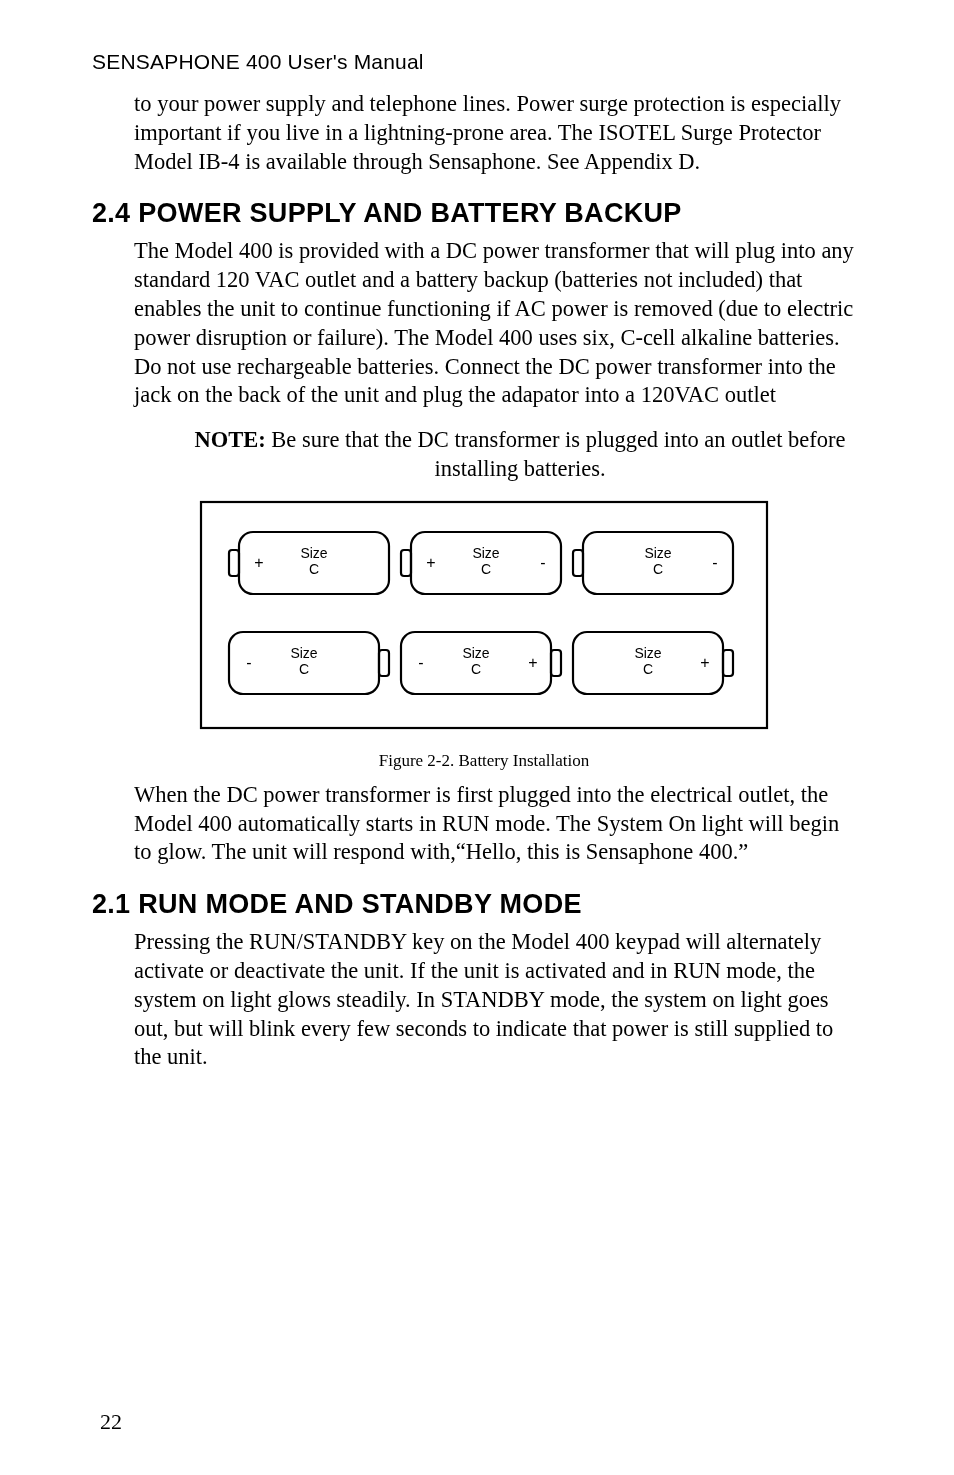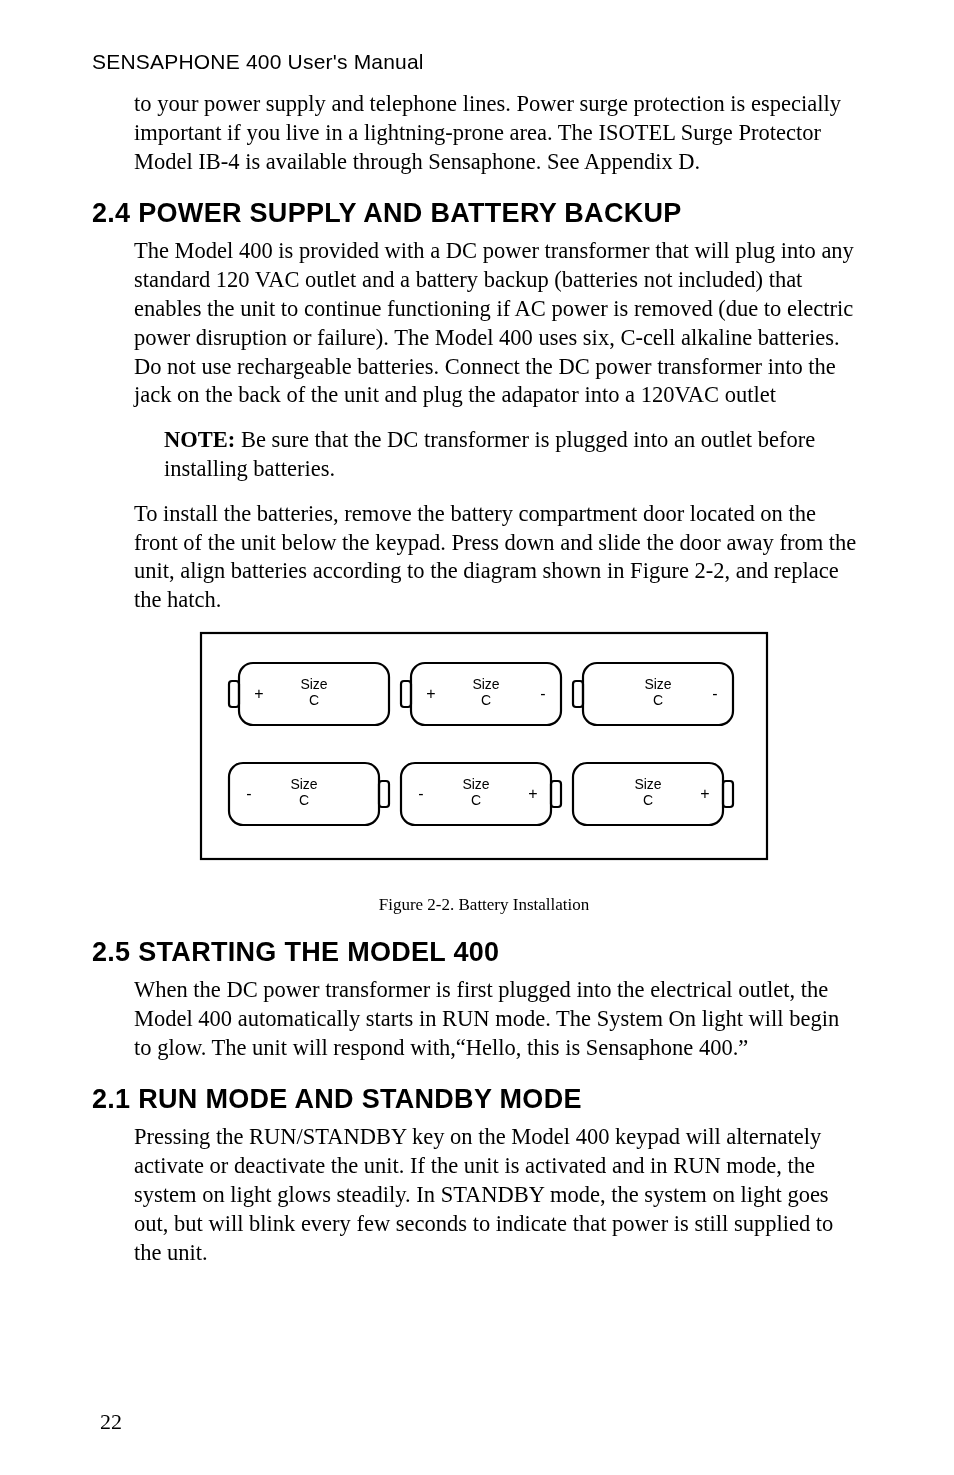--- a/index.html
+++ b/index.html
@@ -26,36 +26,37 @@
     font-family: 'Minion Pro', Georgia, 'Times New Roman', serif;
     font-size: 22.5px;
     line-height: 1.28;
     margin: 0 16px 16px 42px;
   }
   .note-text {
     font-family: 'Minion Pro', Georgia, 'Times New Roman', serif;
     font-size: 22.5px;
     line-height: 1.28;
     margin: 0 0 16px 72px;
+    text-align: center;
   }
   .note-label {
     font-weight: bold;
   }
   h2.section {
     font-family: 'Futura', 'Trebuchet MS', Arial, sans-serif;
     font-weight: 800;
     font-size: 27px;
     margin: 22px 0 8px 0;
     letter-spacing: 0.3px;
   }
   .fig-caption {
     font-family: 'Minion Pro', Georgia, 'Times New Roman', serif;
     font-size: 17px;
     text-align: center;
-    margin: 34px 0 10px 0;
+    margin: 21px 0 10px 0;
   }
   .page-num {
     position: absolute;
     left: 100px;
     bottom: 40px;
     font-family: 'Minion Pro', Georgia, 'Times New Roman', serif;
     font-size: 22px;
   }
   
   .diagram {
@@ -77,21 +78,20 @@
   <p class="body-text">to your power supply and telephone lines. Power surge protection is especially important if you live in a lightning-prone area. The ISOTEL Surge Protector Model IB-4 is available through Sensaphone. See Appendix D.</p>
 
   <h2 class="section">2.4 POWER SUPPLY AND BATTERY BACKUP</h2>
 
   <p class="body-text">The Model 400 is provided with a DC power transformer that will plug into any standard 120 VAC outlet and a battery backup (batteries not included) that enables the unit to continue functioning if AC power is removed (due to electric power disruption or failure). The Model 400 uses six, C-cell alkaline batteries. Do not use rechargeable batteries. Connect the DC power transformer into the jack on the back of the unit and plug the adapator into a 120VAC outlet</p>
 
   <p class="note-text">
     <span class="note-label">NOTE:</span><span> Be sure that the DC transformer is plugged into an outlet before installing batteries.</span>
   </p>
 
-  <p class="body-text">To install the batteries, remove the battery compartment door located on the front of the unit below the keypad. Press down and slide the door away from the unit, align batteries according to the diagram shown in Figure 2-2, and replace the hatch.</p>
 
   <div class="diagram">
     <svg width="570" height="230" viewBox="0 0 570 230">
 
       <rect x="2" y="2" width="566" height="226" class="bat-rect"></rect>
 
       <g>
         <rect x="40" y="32" width="150" height="62" rx="14" class="bat-rect"></rect>
         <rect x="30" y="50" width="10" height="26" rx="3" class="bat-rect"></rect>
         <text x="60" y="68" class="bat-sign">+</text>
@@ -138,21 +138,20 @@
         <rect x="524" y="150" width="10" height="26" rx="3" class="bat-rect"></rect>
         <text x="449" y="158" class="bat-label">Size</text>
         <text x="449" y="174" class="bat-label">C</text>
         <text x="506" y="168" class="bat-sign">+</text>
       </g>
     </svg>
   </div>
 
   <div class="fig-caption">Figure 2-2. Battery Installation</div>
 
-  <h2 class="section">2.5 STARTING THE MODEL 400</h2>
   <p class="body-text">When the DC power transformer is first plugged into the electrical outlet, the Model 400 automatically starts in RUN mode. The System On light will begin to glow. The unit will respond with,“Hello, this is Sensaphone 400.”</p>
 
   <h2 class="section">2.1 RUN MODE AND STANDBY MODE</h2>
   <p class="body-text">Pressing the RUN/STANDBY key on the Model 400 keypad will alternately activate or deactivate the unit. If the unit is activated and in RUN mode, the system on light glows steadily. In STANDBY mode, the system on light goes out, but will blink every few seconds to indicate that power is still supplied to the unit.</p>
 
   <div class="page-num">22</div>
 
 </div>
 
 </body></html>

